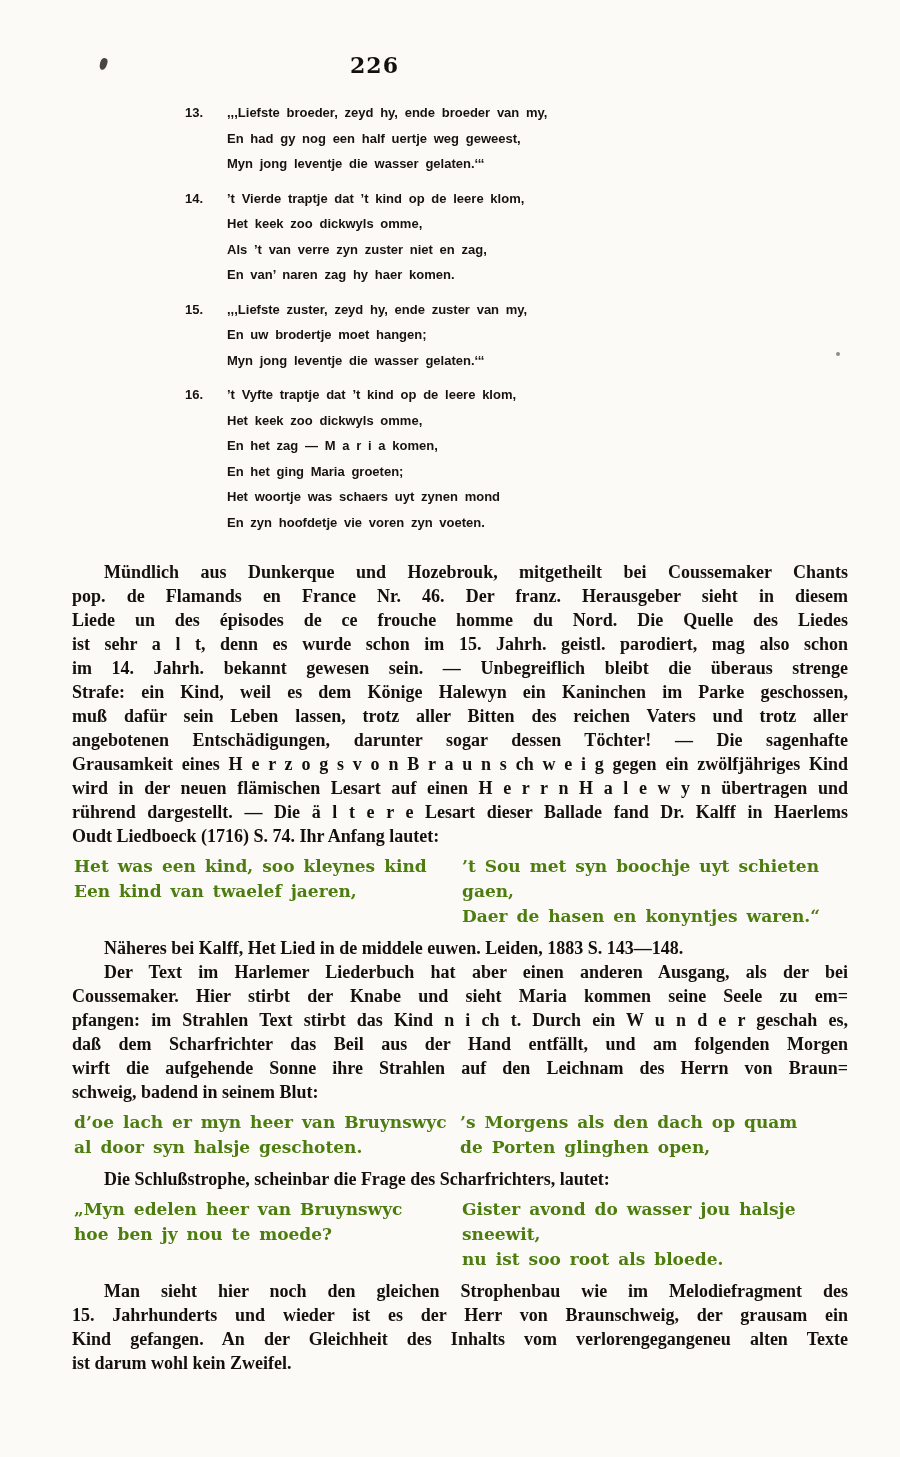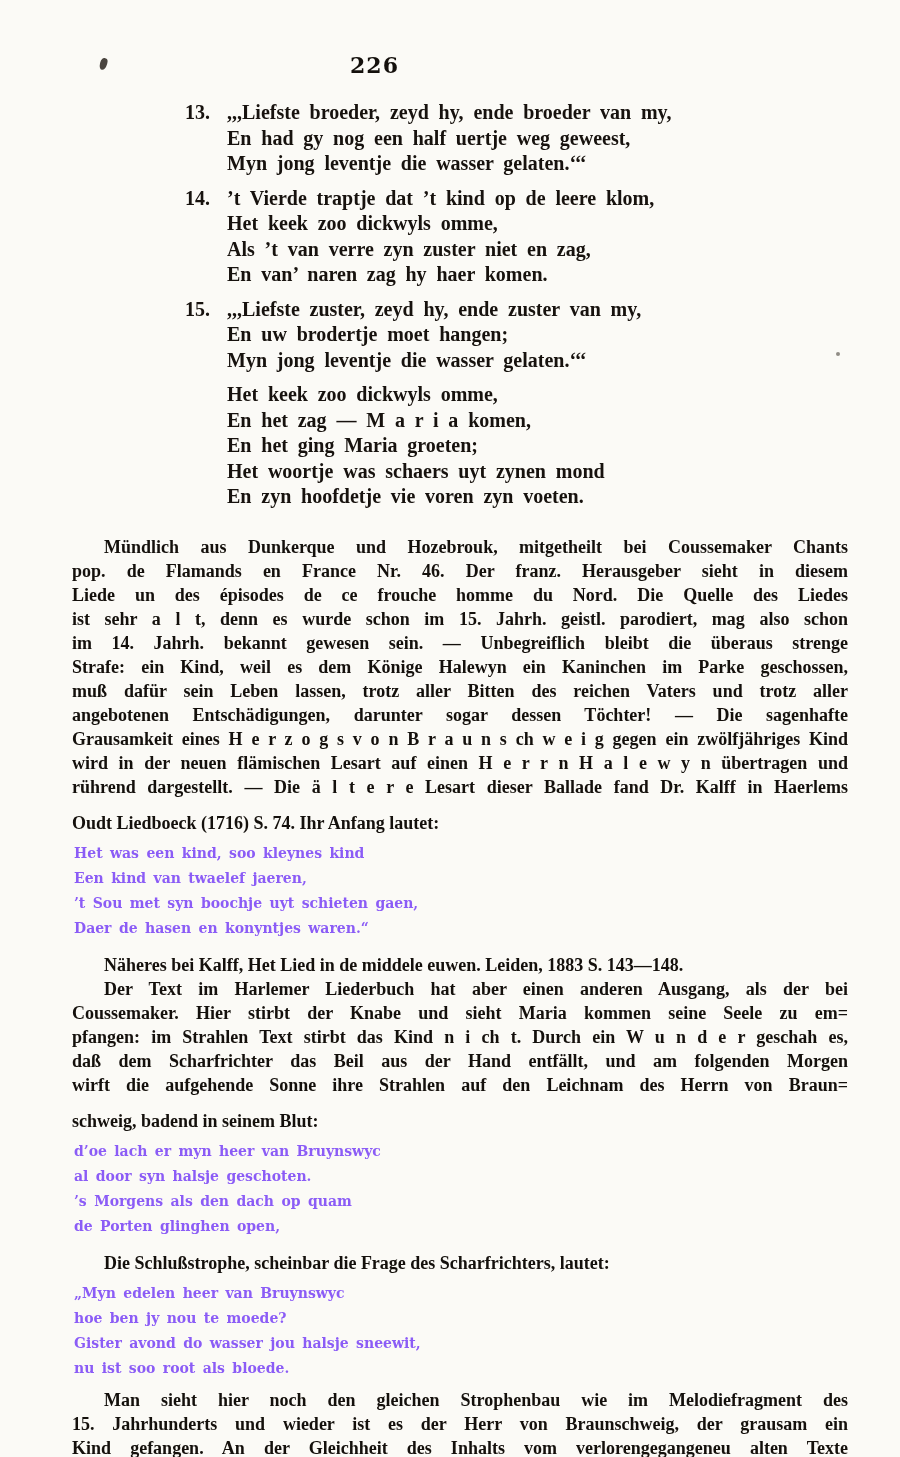--- a/index.html
+++ b/index.html
@@ -11,42 +11,42 @@
   }
   .page{position:relative;width:749px;height:1457px;}
   .pagenum{
     padding-top:52px;text-align:center;
     font-family:"DejaVu Serif", serif;font-weight:bold;
     font-size:22px;letter-spacing:1px;color:#14100c;
   }
   
   .stanzas{margin:22px 0 0 185px;}
   .stanza{
-    font-family:Liberation Serif, serif;font-weight:bold;
-    font-size:20px;line-height:25.5px;word-spacing:0.24em;
+    font-family:Liberation Sans, sans-serif;font-weight:bold;
+    font-size:13px;line-height:25.5px;word-spacing:0.24em;
     margin-bottom:9px;color:#17120e;
   }
   .vline{padding-left:42px;}
   .vline.first{padding-left:0;}
   .num{display:inline-block;width:42px;}
   
   .commentary{
     margin:25px 0 0 72px;width:776px;
     font-family:"Liberation Serif", serif;font-weight:bold;
     font-size:18px;line-height:24px;color:#14100c;
   }
   .cpara{margin:0;}
   .cline{text-align:justify;text-align-last:justify;text-justify:inter-word;white-space:normal;}
-  .cline.lastline{text-align-last:left;margin-top:12px;}
+  .cline.lastline{text-align-last:left;}
   .cline.indent{text-indent:32px;}
   
   .quote2col{
     display:flex;margin:6px 0 7px 2px;
     font-family:"DejaVu Serif", serif;font-weight:bold;
-    font-size:14px;line-height:25px;word-spacing:0.18em;color:#8b5cf6;flex-direction:column;
+    font-size:17px;line-height:25px;word-spacing:0.18em;color:#4d7c0f;
   }
   .qcol.left{width:388px;}
   .qcol.right{width:386px;}
   
   .smudge1{position:absolute;left:100px;top:58px;width:7px;height:12px;
     background:#2a241e;border-radius:50% 40% 60% 50%;transform:rotate(14deg);opacity:.85;}
   .smudge2{position:absolute;left:836px;top:352px;width:4px;height:4px;
     background:#4a423a;border-radius:50%;opacity:.6;}
 </style>
 </head>
@@ -69,20 +69,21 @@
       <div class="vline">Het keek zoo dickwyls omme,</div>
       <div class="vline">Als ’t van verre zyn zuster niet en zag,</div>
       <div class="vline">En van’ naren zag hy haer komen.</div>
     </div>
     <div class="stanza">
       <div class="vline first"><span class="num">15.</span><span>,,,Liefste zuster, zeyd hy, ende zuster van my,</span></div>
       <div class="vline">En uw brodertje moet hangen;</div>
       <div class="vline">Myn jong leventje die wasser gelaten.‘‘‘</div>
     </div>
     <div class="stanza">
+      <div class="vline first"><span class="num">16.</span><span>’t Vyfte traptje dat ’t kind op de leere klom,</span></div>
       <div class="vline">Het keek zoo dickwyls omme,</div>
       <div class="vline">En het zag — M a r i a komen,</div>
       <div class="vline">En het ging Maria groeten;</div>
       <div class="vline">Het woortje was schaers uyt zynen mond</div>
       <div class="vline">En zyn hoofdetje vie voren zyn voeten.</div>
     </div>
   </div>
 
   <div class="commentary">
     <div class="cpara">

